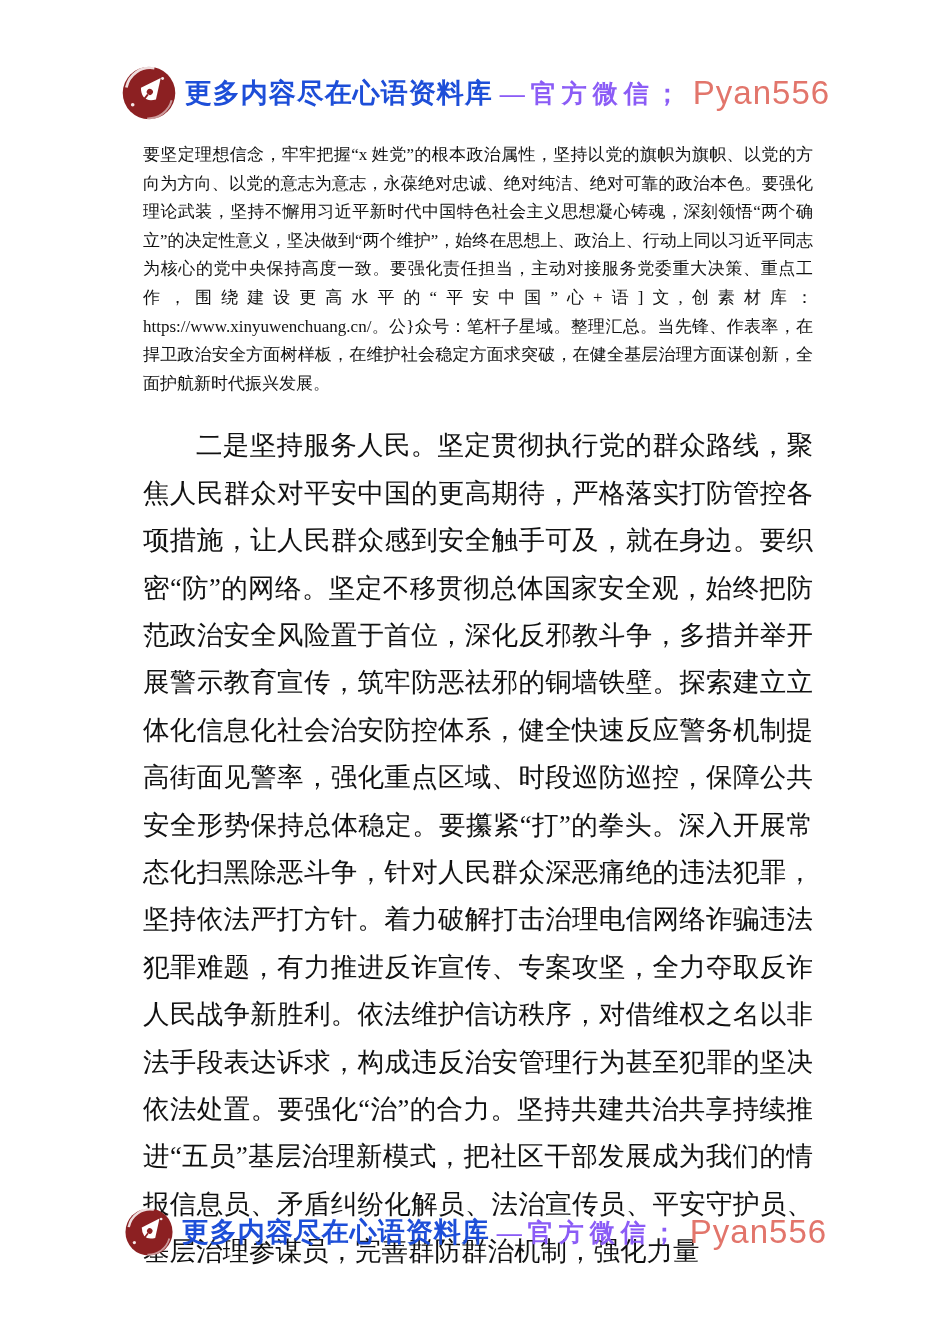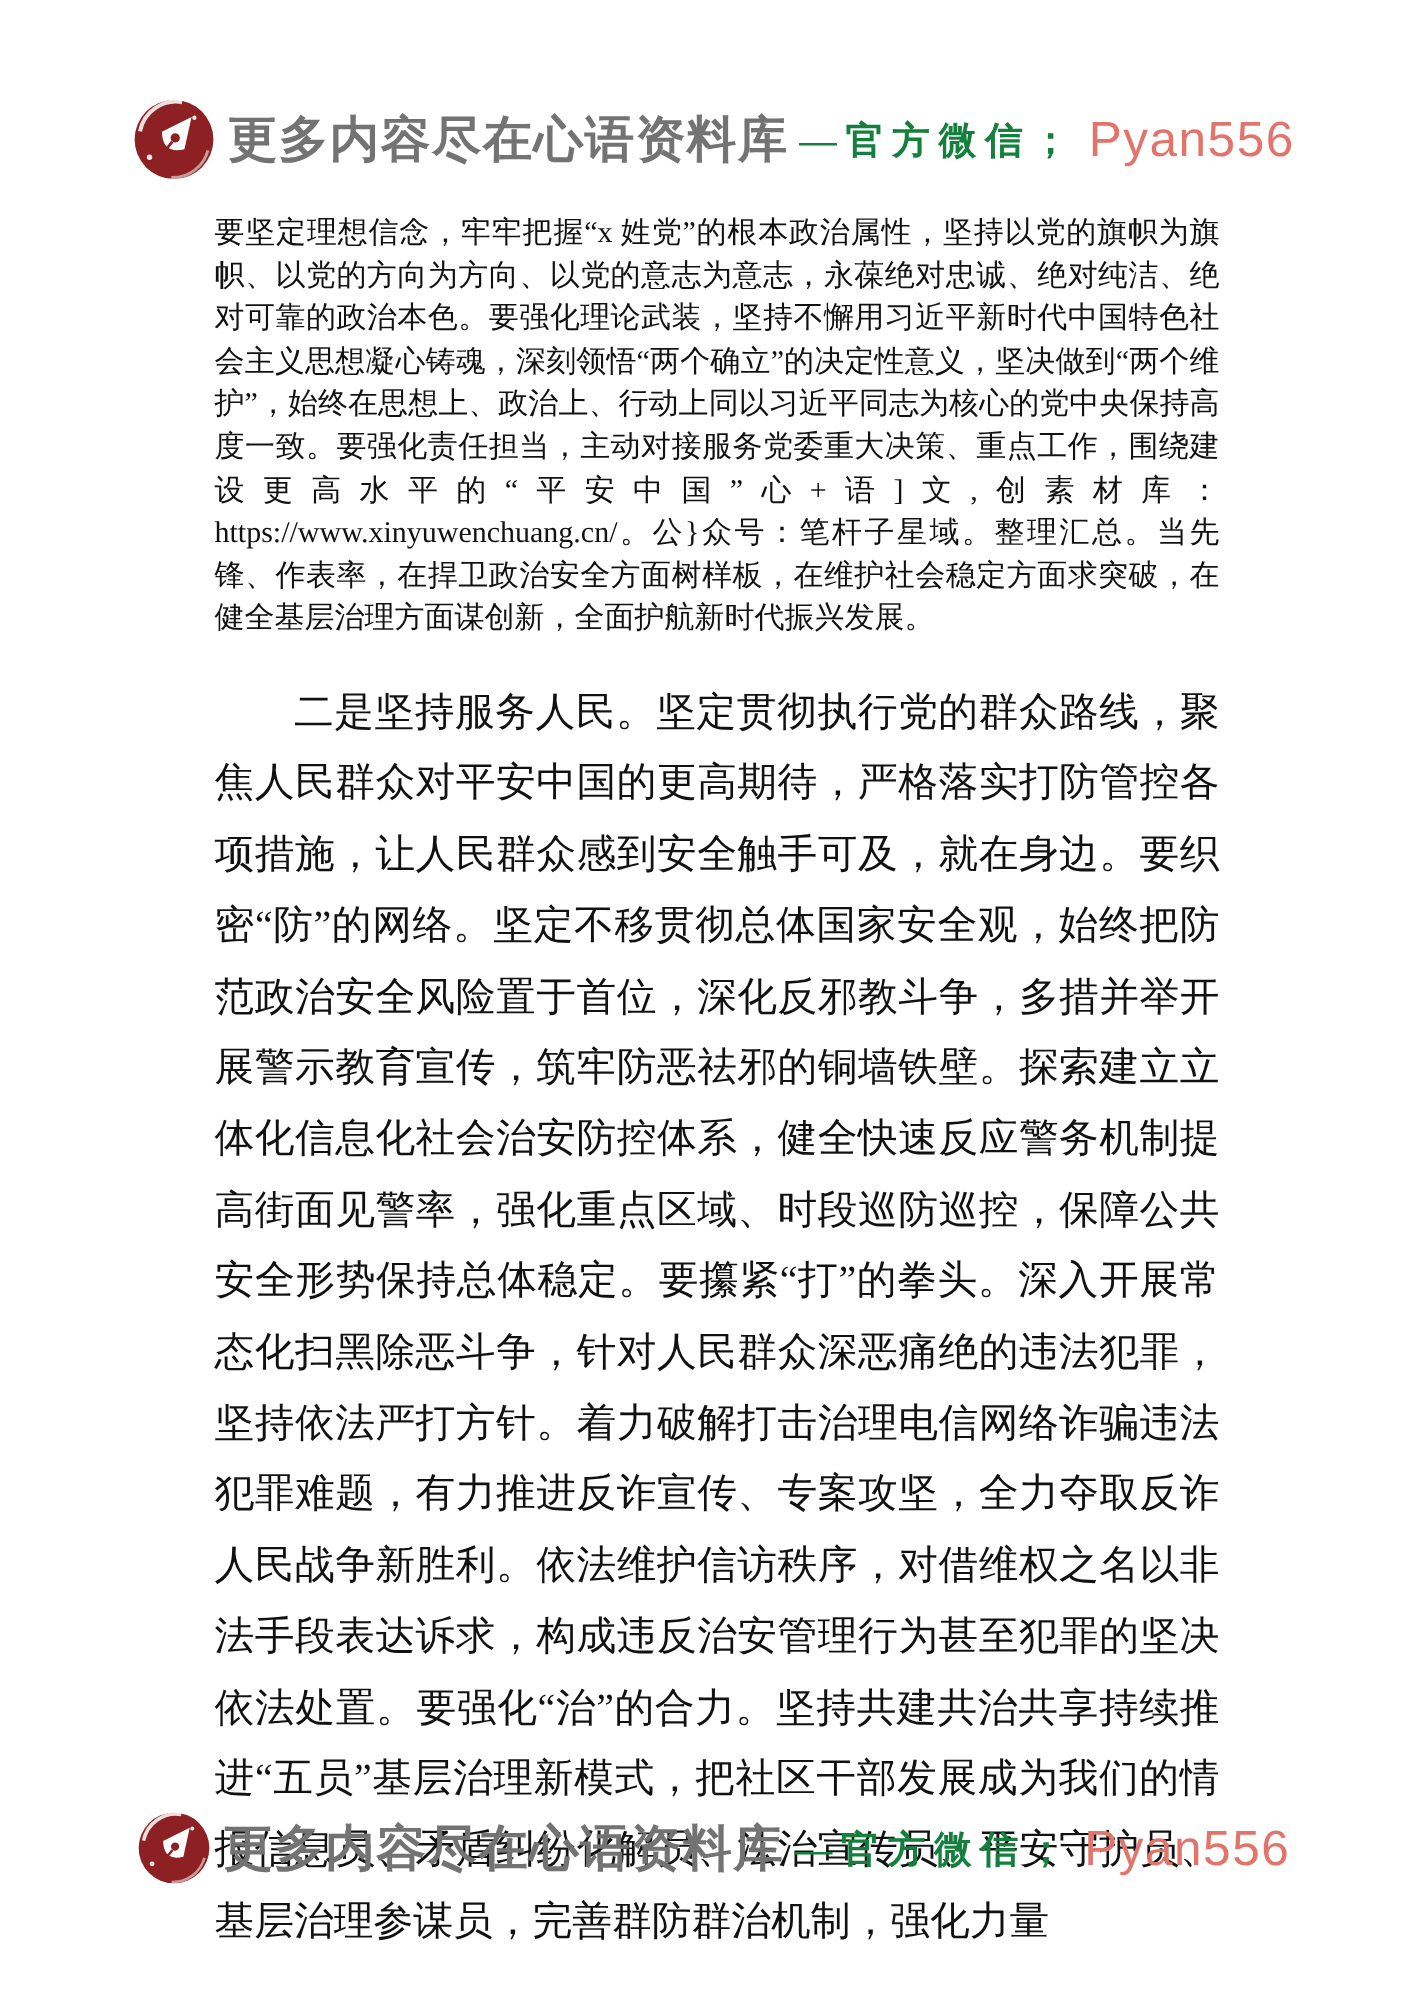--- a/index.html
+++ b/index.html
@@ -21,48 +21,48 @@
     align-items:center;
     gap:7px;
     white-space:nowrap;
   }
   .watermark-top{ top:64px; }
   .watermark-bottom{ top:1206px; }
   .wm-logo{ display:inline-flex; align-items:center; }
   .watermark-top .wm-logo svg{ width:58px; height:58px; }
   .watermark-bottom .wm-logo svg{ width:52px; height:52px; }
   .wm-brand{
-    color:#737373;
-    font-size:33px;
+    color:#1d4ed8;
+    font-size:27px;
     font-weight:bold;
     letter-spacing:1px;
     font-family:"Liberation Serif", serif;
   }
   .wm-label{
-    color:#15803d;
+    color:#8b5cf6;
     font-size:25px;
     font-weight:bold;
     letter-spacing:6px;
     font-family:"Liberation Serif", serif;
   }
   .wm-id{
     color:#e2756b;
     font-size:33px;
     font-family:"Liberation Sans", sans-serif;
     letter-spacing:1px;
   }
   .content{
     position:absolute;
     left:143px;
     width:670px;
     top:141px;
   }
   .para-small{
     margin:0;
-    font-size:20px;
+    font-size:17px;
     line-height:28.6px;
     text-align:justify;
     font-family:"Liberation Serif", serif;
   }
   .para-large{
     margin:24px 0 0 0;
     font-size:26.5px;
     line-height:47.4px;
     text-align:justify;
     text-indent:2em;

